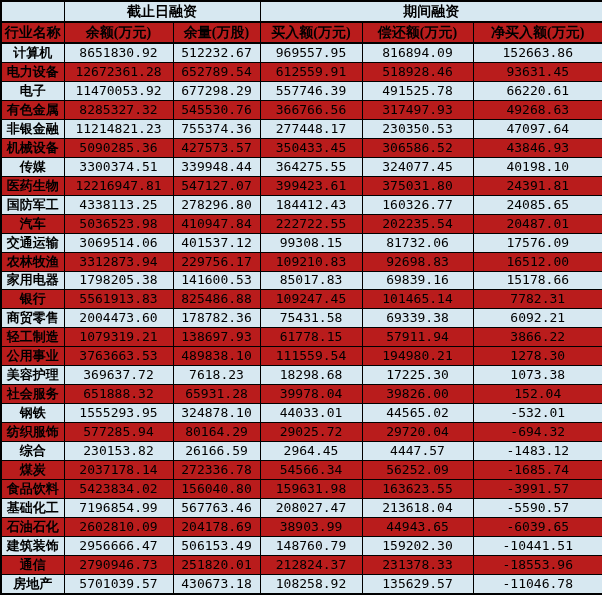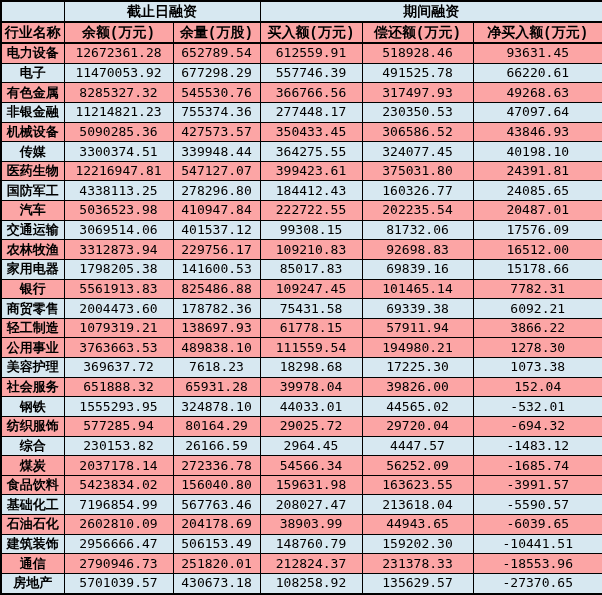--- a/index.html
+++ b/index.html
@@ -34,28 +34,28 @@
     vertical-align: middle;
     white-space: nowrap;
     overflow: hidden;
     font-size: 13px;
     line-height: 16px;
   }
   thead th {
     font-weight: bold;
     font-size: 14px;
     height: 19px;
-    font-family: Liberation Mono, monospace;
+    font-family: Liberation Serif, serif;
   }
   thead tr.group-row th { border-bottom: 2px solid #000000; }
   thead tr.col-row th   { border-bottom: 2px solid #000000; }
   table { border: 2px solid #000000; }
 
   tr.alt  { background: #d7e8f1; }
-  tr.base { background: #fca5a5; }
+  tr.base { background: #b91c1c; }
 
   td.industry {
     font-family: "DejaVu Sans", "Liberation Sans", sans-serif;
     font-weight: bold;
     font-size: 13px;
     letter-spacing: 0px;
   }
 </style>
 </head>
 <body>
@@ -79,20 +79,28 @@
       <tr class="col-row base">
         <th>行业名称</th>
         <th>余额(万元)</th>
         <th>余量(万股)</th>
         <th>买入额(万元)</th>
         <th>偿还额(万元)</th>
         <th>净买入额(万元)</th>
       </tr>
     </thead>
     <tbody>
+        <tr class="alt">
+          <td class="industry">计算机</td>
+          <td>8651830.92</td>
+          <td>512232.67</td>
+          <td>969557.95</td>
+          <td>816894.09</td>
+          <td>152663.86</td>
+        </tr>
         <tr class="base">
           <td class="industry">电力设备</td>
           <td>12672361.28</td>
           <td>652789.54</td>
           <td>612559.91</td>
           <td>518928.46</td>
           <td>93631.45</td>
         </tr>
         <tr class="alt">
           <td class="industry">电子</td>
@@ -301,17 +309,17 @@
           <td>212824.37</td>
           <td>231378.33</td>
           <td>-18553.96</td>
         </tr>
         <tr class="alt">
           <td class="industry">房地产</td>
           <td>5701039.57</td>
           <td>430673.18</td>
           <td>108258.92</td>
           <td>135629.57</td>
-          <td>-27370.65</td>
+          <td>-11046.78</td>
         </tr>
       </tbody>
   </table>
 </div>
 
 </body></html>

